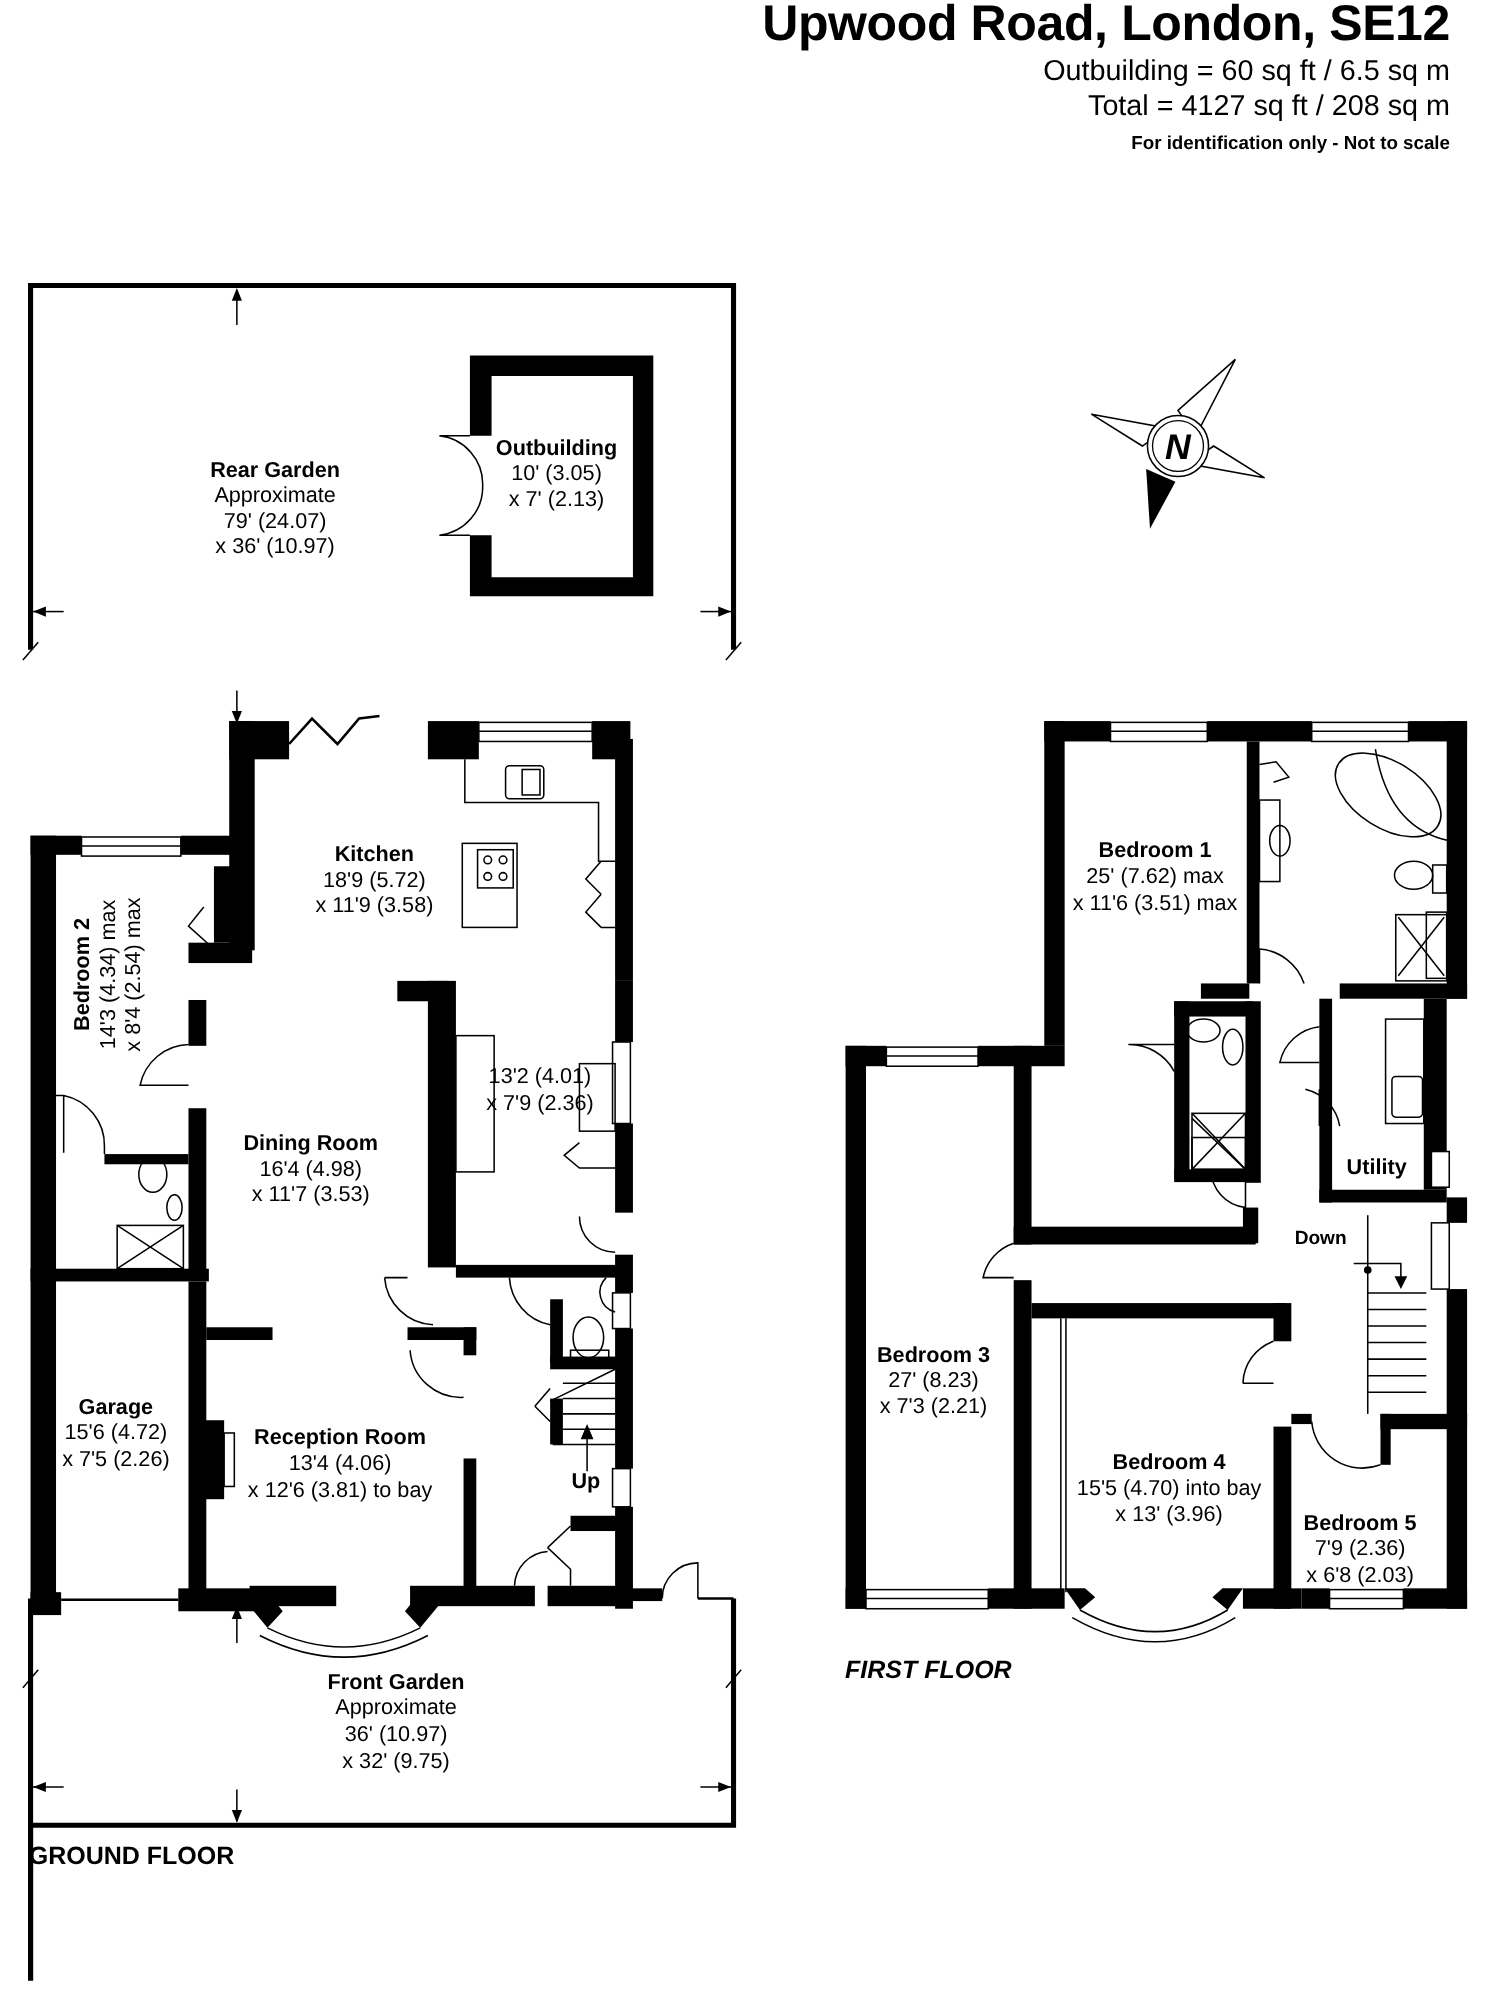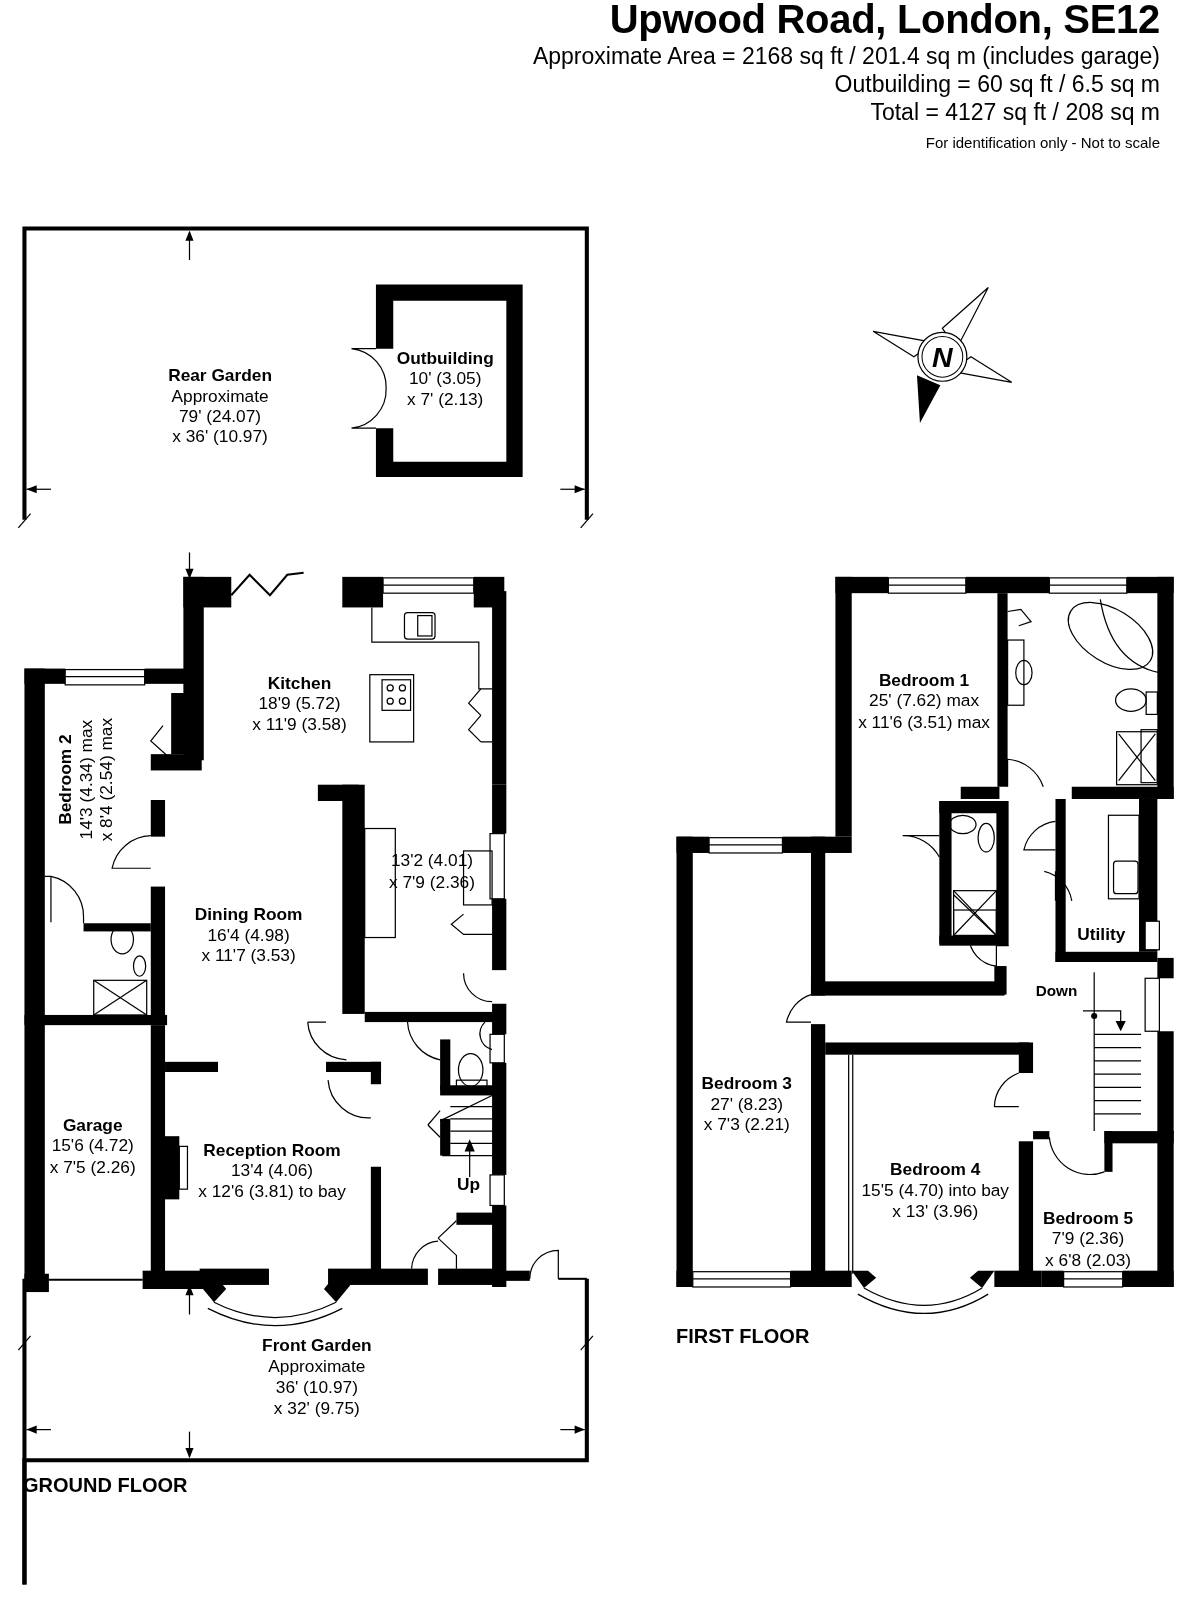--- a/index.html
+++ b/index.html
@@ -1,37 +1,36 @@
 <!DOCTYPE html>
 <html><head>
 <meta charset="utf-8">
 <style>
   html, body { margin: 0; padding: 0; background: #ffffff; }
   body { width: 1192px; height: 1601px; overflow: hidden; position: relative; font-family: "Liberation Sans", sans-serif; color: #000; }
   .header { position: absolute; right: 32px; top: 0; text-align: right; margin-left: 44px; }
   .title { font-size: 40px; font-weight: bold; line-height: 46px; margin-top: -4px; letter-spacing: -0.3px; }
   .area-line { font-size: 23px; line-height: 28px; }
-  .disclaimer { font-size: 15px; line-height: 22px; margin-top: 6px; }
+  .disclaimer { font-size: 15px; line-height: 22px; margin-top: 6px; font-weight: bold; }
   svg.plan { position: absolute; left: 0; top: 0; }
   .lbl { font-family: "Liberation Sans", sans-serif; fill: #000; }
   .rname { font-size: 17px; font-weight: bold; }
   .rdim { font-size: 17px; }
   .floor-label { position: absolute; font-size: 20px; font-weight: bold; }
   .wall { fill: #000; }
   .thin { fill: none; stroke: #000; stroke-width: 1.2; }
   .med { fill: none; stroke: #000; stroke-width: 2; }
   .bound { fill: none; stroke: #000; stroke-width: 4; }
   .win { fill: #fff; stroke: #000; stroke-width: 1.2; }
 </style>
 </head>
 <body>
 
 <div class="header">
   <div class="title">Upwood Road, London, SE12</div>
-  <div class="area-line">Approximate Area = 2168 sq ft / 201.4 sq m (includes garage)</div>
   <div class="area-line">Outbuilding = 60 sq ft / 6.5 sq m</div>
   <div class="area-line">Total = 4127 sq ft / 208 sq m</div>
   <div class="disclaimer">For identification only - Not to scale</div>
 </div>
 
 <svg class="plan" width="1192" height="1601" viewBox="0 0 1170 1571">
 
   <g transform="translate(925,350)">
     <polygon class="thin" points="0,-28 45,-68 14,-8"></polygon>
     <polygon class="thin" points="28,0 68,25 8,14"></polygon>
@@ -363,14 +362,14 @@
       <text class="lbl rdim" x="918" y="1194" text-anchor="middle">x 13' (3.96)</text>
     </g>
     <g>
       <text class="lbl rname" x="1068" y="1201" text-anchor="middle">Bedroom 5</text>
       <text class="lbl rdim" x="1068" y="1221" text-anchor="middle">7'9 (2.36)</text>
       <text class="lbl rdim" x="1068" y="1242" text-anchor="middle">x 6'8 (2.03)</text>
     </g>
   </g>
 </svg>
 
-<div class="floor-label" style="left:676px; top:1325px;">FIRST FLOOR</div>
+<div class="floor-label" style="left:676px; top:1325px;font-style:italic;">FIRST FLOOR</div>
 <div class="floor-label" style="left:23px; top:1474px;">GROUND FLOOR</div>
 
 </body></html>

